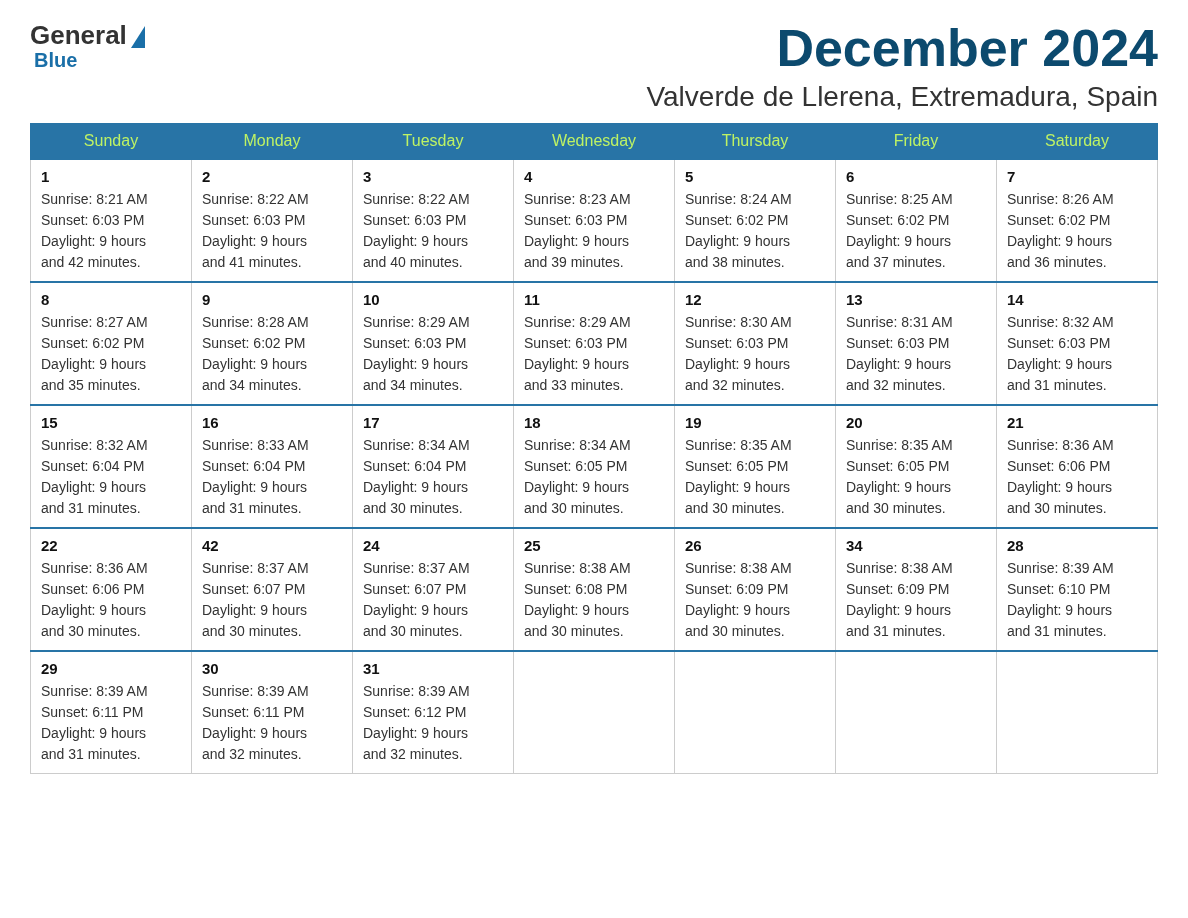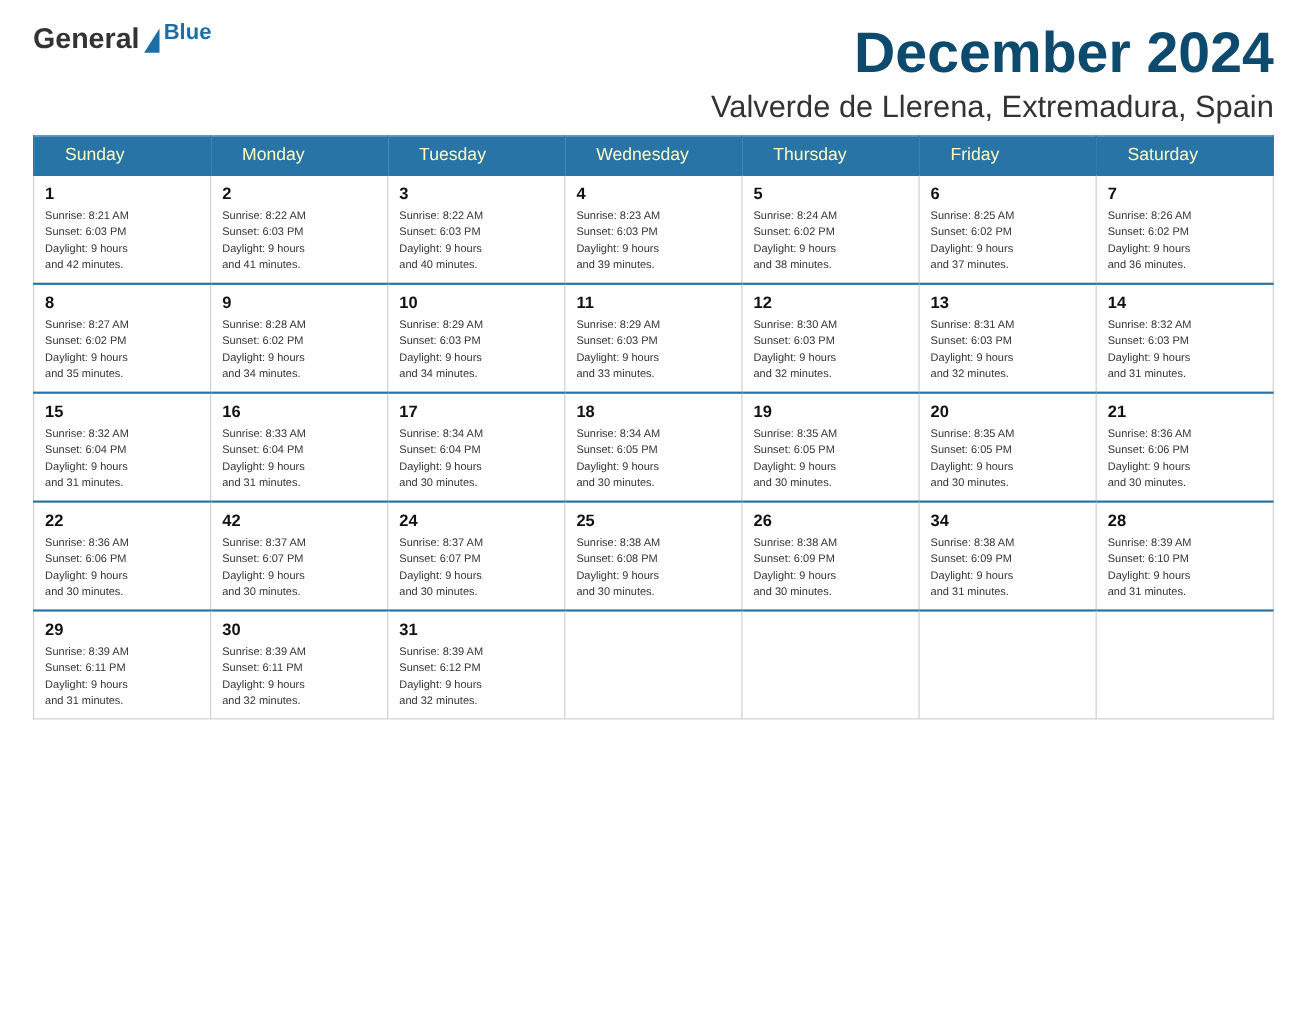--- a/index.html
+++ b/index.html
@@ -11,21 +11,21 @@
       min-height: 918px;
     }
     .header {
       display: flex;
       justify-content: space-between;
       align-items: flex-start;
       margin-bottom: 10px;
     }
     .logo {
       display: flex;
-      flex-direction: row;
+      flex-direction: column;
       align-items: flex-start;
     }
     .logo-top {
       display: flex;
       align-items: center;
     }
     .logo-general {
       font-size: 26px;
       font-weight: bold;
       color: #333;
@@ -59,25 +59,25 @@
       color: #333;
       margin-top: 4px;
     }
     .calendar {
       width: 100%;
       border-collapse: collapse;
       margin-top: 8px;
     }
     .calendar thead th {
       background-color: #2874a6;
-      color: #fef9c3;
+      color: #bef264;
       font-size: 16px;
       font-weight: normal;
       padding: 8px 28px;
-      text-align: left;
+      text-align: center;
       border: 1px solid #2874a6;
     }
     .calendar tbody td {
       vertical-align: top;
       padding: 8px 10px;
       border: 1px solid #ccc;
       border-top: 2px solid #2874a6;
       font-size: 13px;
       color: #333;
       width: 14.28%;
@@ -85,21 +85,21 @@
     .day-number {
       font-size: 15px;
       font-weight: bold;
       color: #111;
       display: block;
       margin-bottom: 4px;
     }
     .day-info {
       line-height: 1.5;
       color: #333;
-      font-size: 10px;
+      font-size: 14px;
     }
     .empty-cell {
       border-top: 2px solid #2874a6;
       background: #fff;
     }
   </style>
 </head>
 <body>
 
 <div class="header">

